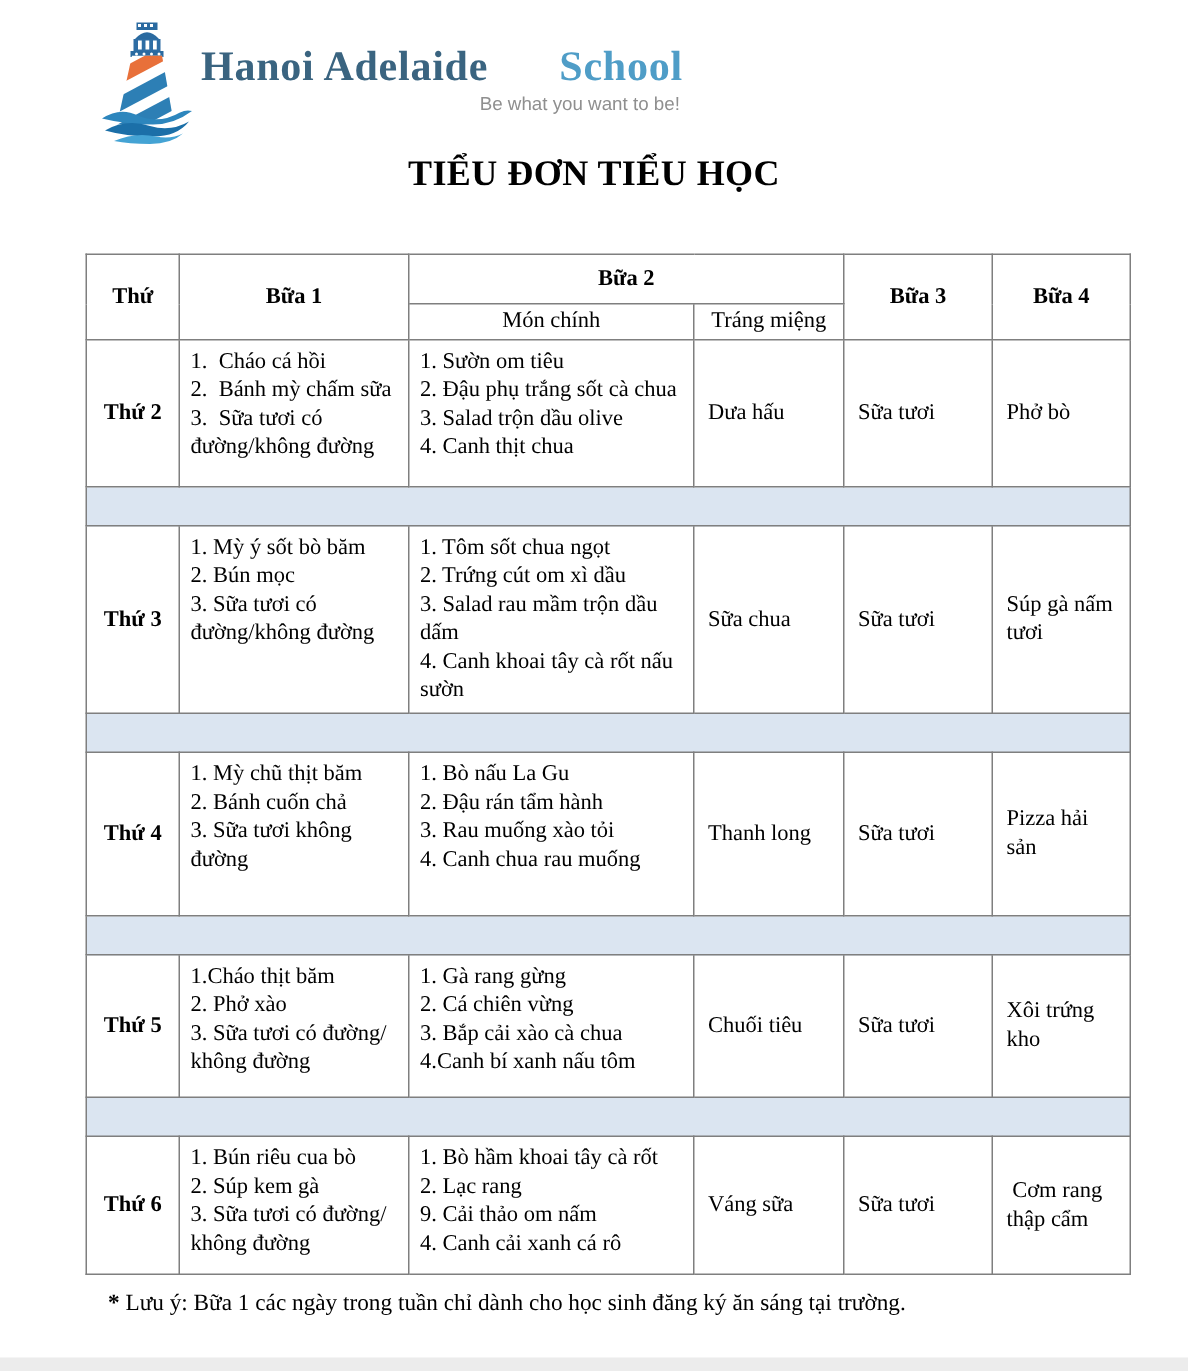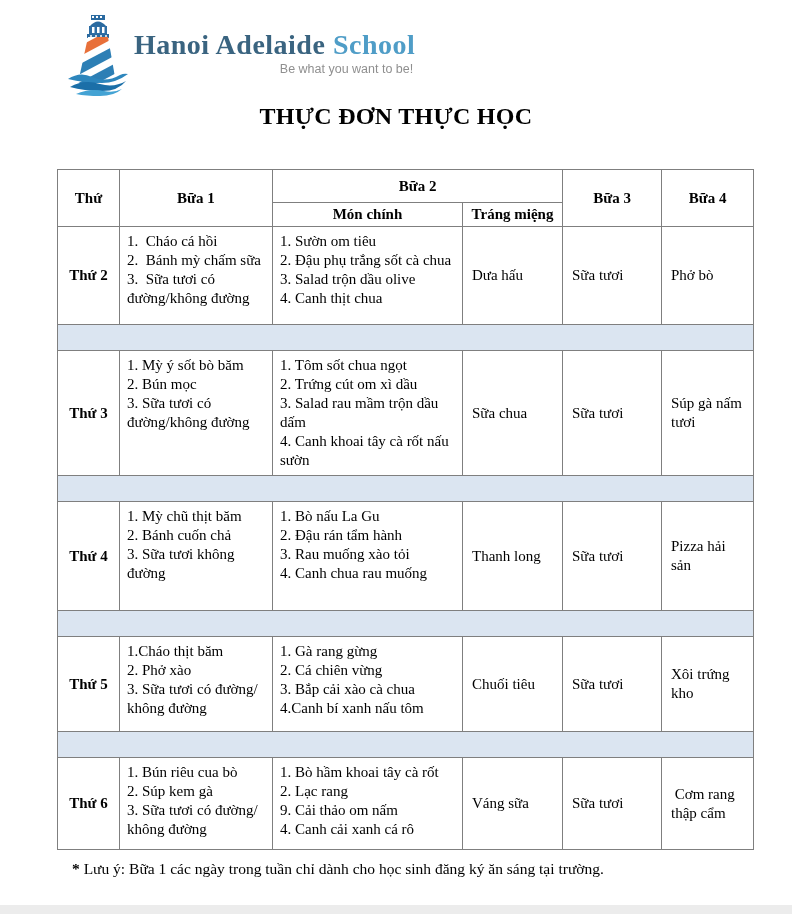--- a/index.html
+++ b/index.html
@@ -17,21 +17,21 @@
     color:#000;position:relative;overflow:hidden;
   }
   .page{width:792px;height:914px;position:relative;}
 
   
   .logo-row{display:flex;align-items:flex-start;padding:13px 0 0 66px;height:90px;}
   .logo-mark{width:64px;height:84px;flex:0 0 auto;}
   .logo-text{margin-left:4px;padding-top:18px;}
   .logo-name{font-size:28px;font-weight:600;letter-spacing:0.5px;line-height:1;}
   .logo-name .n1{color:var(--brand1);}
-  .logo-name .n2{color:var(--brand2);}
+  .logo-name .n2{color:var(--brand2);margin-left:40px;}
   .logo-tagline{
     font-family:"Liberation Sans","DejaVu Sans",sans-serif;
     font-size:12.5px;color:var(--tagline);text-align:right;margin-top:3px;padding-right:2px;
   }
 
   
   .doc-title{
     text-align:center;font-size:24px;font-weight:bold;margin-top:13px;letter-spacing:0.3px;
   }
   .doc-subtitle{text-align:center;font-size:16px;margin-top:9px;}
@@ -41,21 +41,21 @@
     border-collapse:collapse;table-layout:fixed;
     margin:39px 0 0 57px;width:696px;
     font-size:15px;
   }
   table.menu,
   table.menu th,
   table.menu td{border:1px solid var(--border);}
   table.menu{border-color:#6d6d6d;}
   th{font-weight:bold;padding:2px;}
   .hrow1 th{height:33px;}
-  .hrow2 th{height:24px;font-weight:bold;}
+  .hrow2 th{height:24px;font-weight:normal;}
   td{vertical-align:middle;}
   .day-cell{font-weight:bold;text-align:center;width:62px;}
   .list-cell{vertical-align:top;padding:5px 5px 5px 7px;line-height:19px;}
   .list-cell div{white-space:pre-wrap;}
   .mid-cell{padding:4px 4px 4px 9px;line-height:19px;white-space:pre-wrap;}
   .sep-cell{height:26px;background:var(--sep);}
   .day-row td{height:98px;}
 
   
   .footer-note{margin:10px 0 0 72px;font-size:15.5px;}
@@ -104,21 +104,21 @@
     </svg>
     <div class="logo-text">
       <div class="logo-name">
         <span class="n1">Hanoi Adelaide</span>
         <span class="n2">School</span>
       </div>
       <div class="logo-tagline">Be what you want to be!</div>
     </div>
   </div>
 
-  <div class="doc-title">THỰC ĐƠN THỰC HỌC</div>
+  <div class="doc-title">TIỂU ĐƠN TIỂU HỌC</div>
 
   <table class="menu">
     <colgroup>
       <col style="width:62px">
         <col style="width:153px">
         <col style="width:190px">
       <col style="width:100px">
         <col style="width:99px">
         <col style="width:92px">
     </colgroup>

